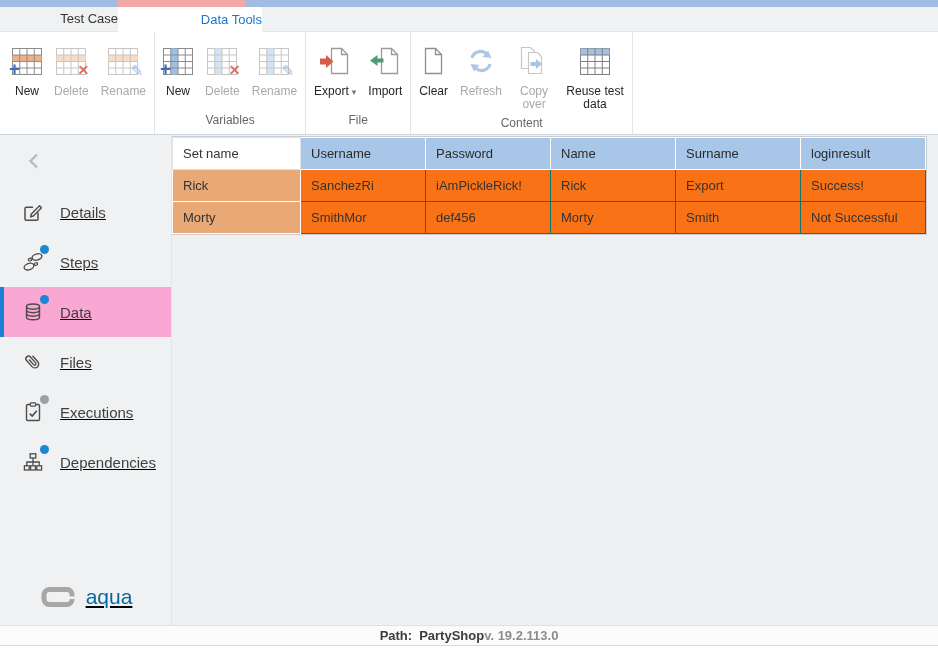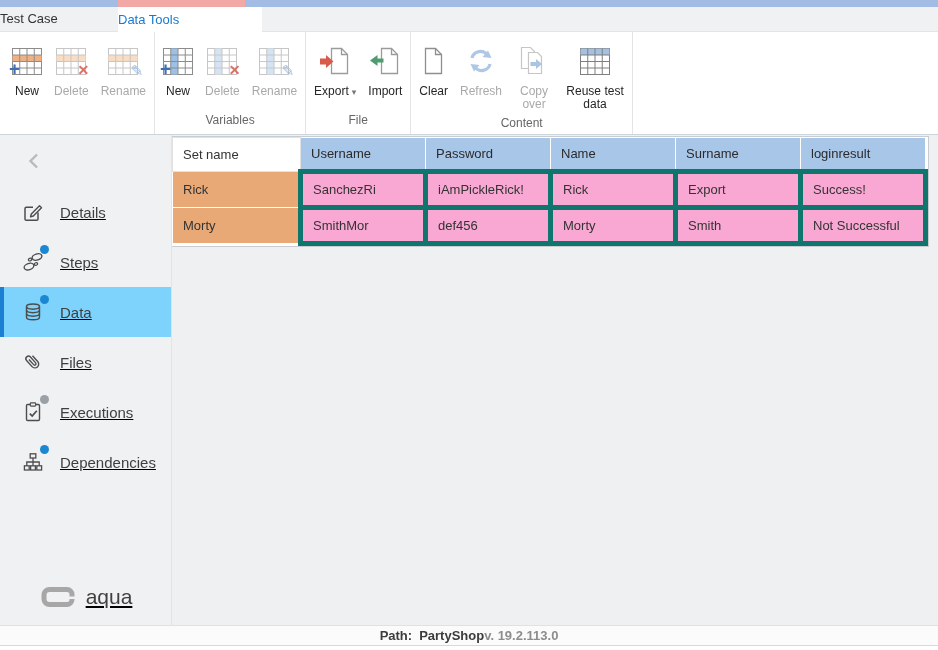--- a/index.html
+++ b/index.html
@@ -5,21 +5,21 @@
   * { margin:0; padding:0; box-sizing:border-box; }
   html,body { width:938px; height:650px; }
   body { font-family:"Liberation Sans", sans-serif; background:#fff; overflow:hidden; position:relative; }
 
   
   .top-strip { height:7px; background:#a3bce4; position:relative; }
   .strip-salmon { position:absolute; left:118px; width:127px; top:0; bottom:0; background:#f2a8a4; }
 
   
   .tab-bar { height:25px; background:#f0f1f2; border-bottom:1px solid #e3e4e6; display:flex; align-items:flex-start; }
-  .tab { width:118px; height:24px; line-height:24px; text-align:left; font-size:13px; color:#333; cursor:default; }
+  .tab { width:118px; height:24px; line-height:24px; text-align:right; font-size:13px; color:#333; cursor:default; }
   .tab.active { width:144px; height:25px; line-height:25px; background:#fff; color:#1779d0; position:relative; z-index:2; }
 
   
   .ribbon { height:103px; background:#fff; border-bottom:1px solid #ccd5dc; display:flex; padding-left:4px; }
   .rgroup { display:flex; flex-direction:column; border-right:1px solid #e4e4e4; padding:0 2px; }
   .rbuttons { display:flex; align-items:flex-start; flex:1; padding-top:6px; }
   .rglabel { font-size:12px; color:#666; text-align:center; padding:3px 10px 7px; }
   .rbtn { display:flex; flex-direction:column; align-items:center; padding:2px 6px; cursor:default; }
   .ricon { height:42px; display:flex; align-items:center; justify-content:center; }
   .rlabel { font-size:12px; color:#262626; line-height:13px; text-align:center; margin-top:3px; max-width:62px; }
@@ -29,38 +29,38 @@
   .ov-plus { color:#3f6eb4; left:-3px; bottom:-3px; font-size:19px; }
   .ov-x { color:#dd7064; right:-3px; bottom:-2px; font-size:14px; }
   .ov-pencil { color:#9fbcdc; right:-5px; bottom:-3px; font-size:15px; font-weight:normal; }
   .caret { font-size:9px; color:#777; margin-left:3px; }
 
   
   .main { display:flex; height:490px; }
   .sidebar { width:172px; background:#f0f1f2; border-right:1px solid #e2e3e5; display:flex; flex-direction:column;text-decoration:underline; }
   .back-btn { height:52px; display:flex; align-items:center; padding-left:24px; cursor:default; }
   .nav-item { height:50px; display:flex; align-items:center; padding-left:20px; gap:14px; font-size:15px; color:#3f3f3f; cursor:default; position:relative; }
-  .nav-item.active { background:#7dd3fc; box-shadow:inset 4px 0 0 #1b7fd4; }
+  .nav-item.active { background:#f9a8d4; box-shadow:inset 4px 0 0 #1b7fd4; }
   .nicon { width:26px; height:26px; position:relative; flex:none; display:flex; align-items:center; justify-content:center; }
   .badge { position:absolute; width:9px; height:9px; border-radius:50%; top:-4px; right:-3px; }
   .badge.blue { background:#1b87d3; }
   .badge.gray { background:#9aa0a6; }
   .logo { margin-top:auto; display:flex; align-items:center; justify-content:center; gap:9px; padding-bottom:14px; }
-  .logo-text { color:#404040; font-size:21px; }
+  .logo-text { color:#0369a1; font-size:21px; }
 
   .content { flex:1; background:#eef0f1; padding-top:2px; overflow:hidden; }
 
   
   table.grid { border-collapse:collapse; table-layout:fixed; width:753px; outline:1px solid #c9cdd1; background:#fff; }
   table.grid th, table.grid td { font-size:13px; font-weight:normal; text-align:left; padding:8px 10px; overflow:hidden; white-space:nowrap; }
   table.grid thead tr { height:27px; }
   table.grid tbody tr { height:28px; }
   th.blue { background:#a8c6e8; color:#2b2b2b; border:1px solid #fff; }
   th.plain { background:#fff; color:#333; border:1px solid #e2e2e2; }
-  td { background:#f9a8d4; color:#333; border:5px solid #0f766e; }
+  td { background:#f97316; color:#333; border:1px solid #0f766e; }
   td.set { background:#e9a977; border:1px solid #fff; }
 
   
   .status { height:20px; background:#fbfbfc; border-top:1px solid #e1e1e1; display:flex; align-items:center; justify-content:center; padding:0 15px;font-weight:bold; }
   .path { font-size:13px; color:#3c3c3c; }
   .path .pval { margin-left:7px; }
   .version { font-size:13px; color:#8d8d8d; }
   .bottom-strip { height:5px; background:#fff; border-top:1px solid #d9d9d9; }
 
   svg { display:block; }

